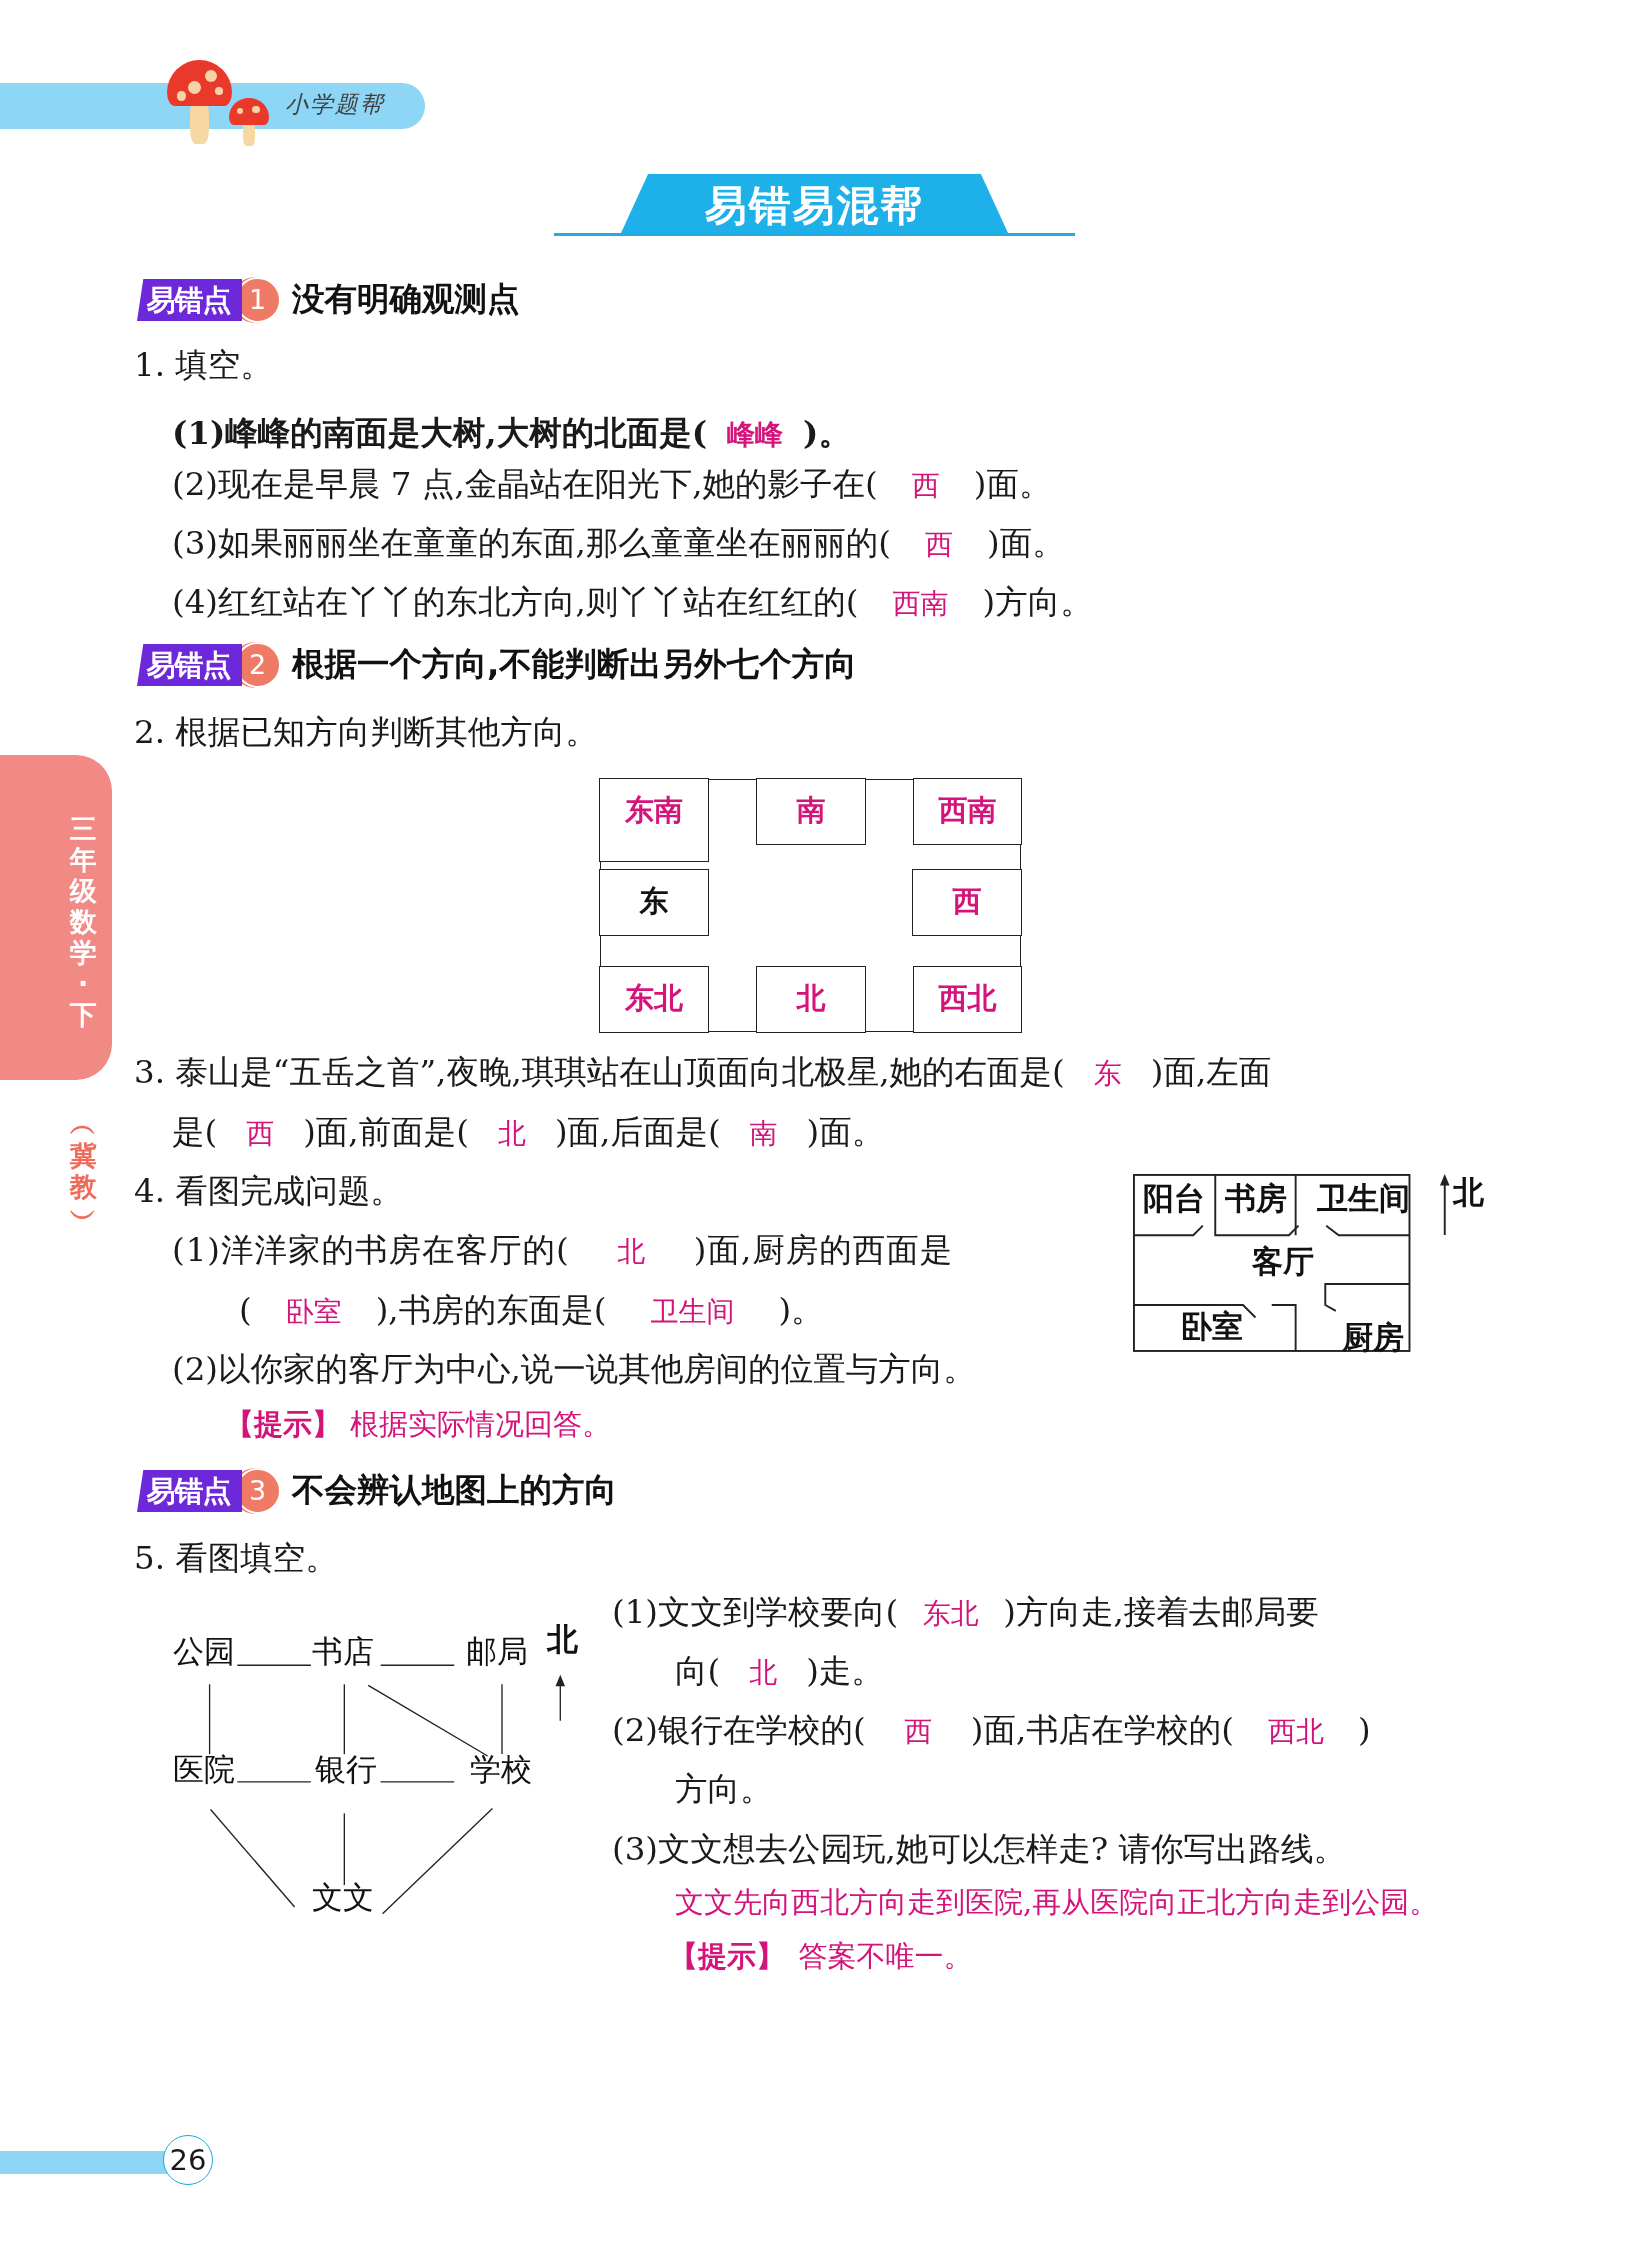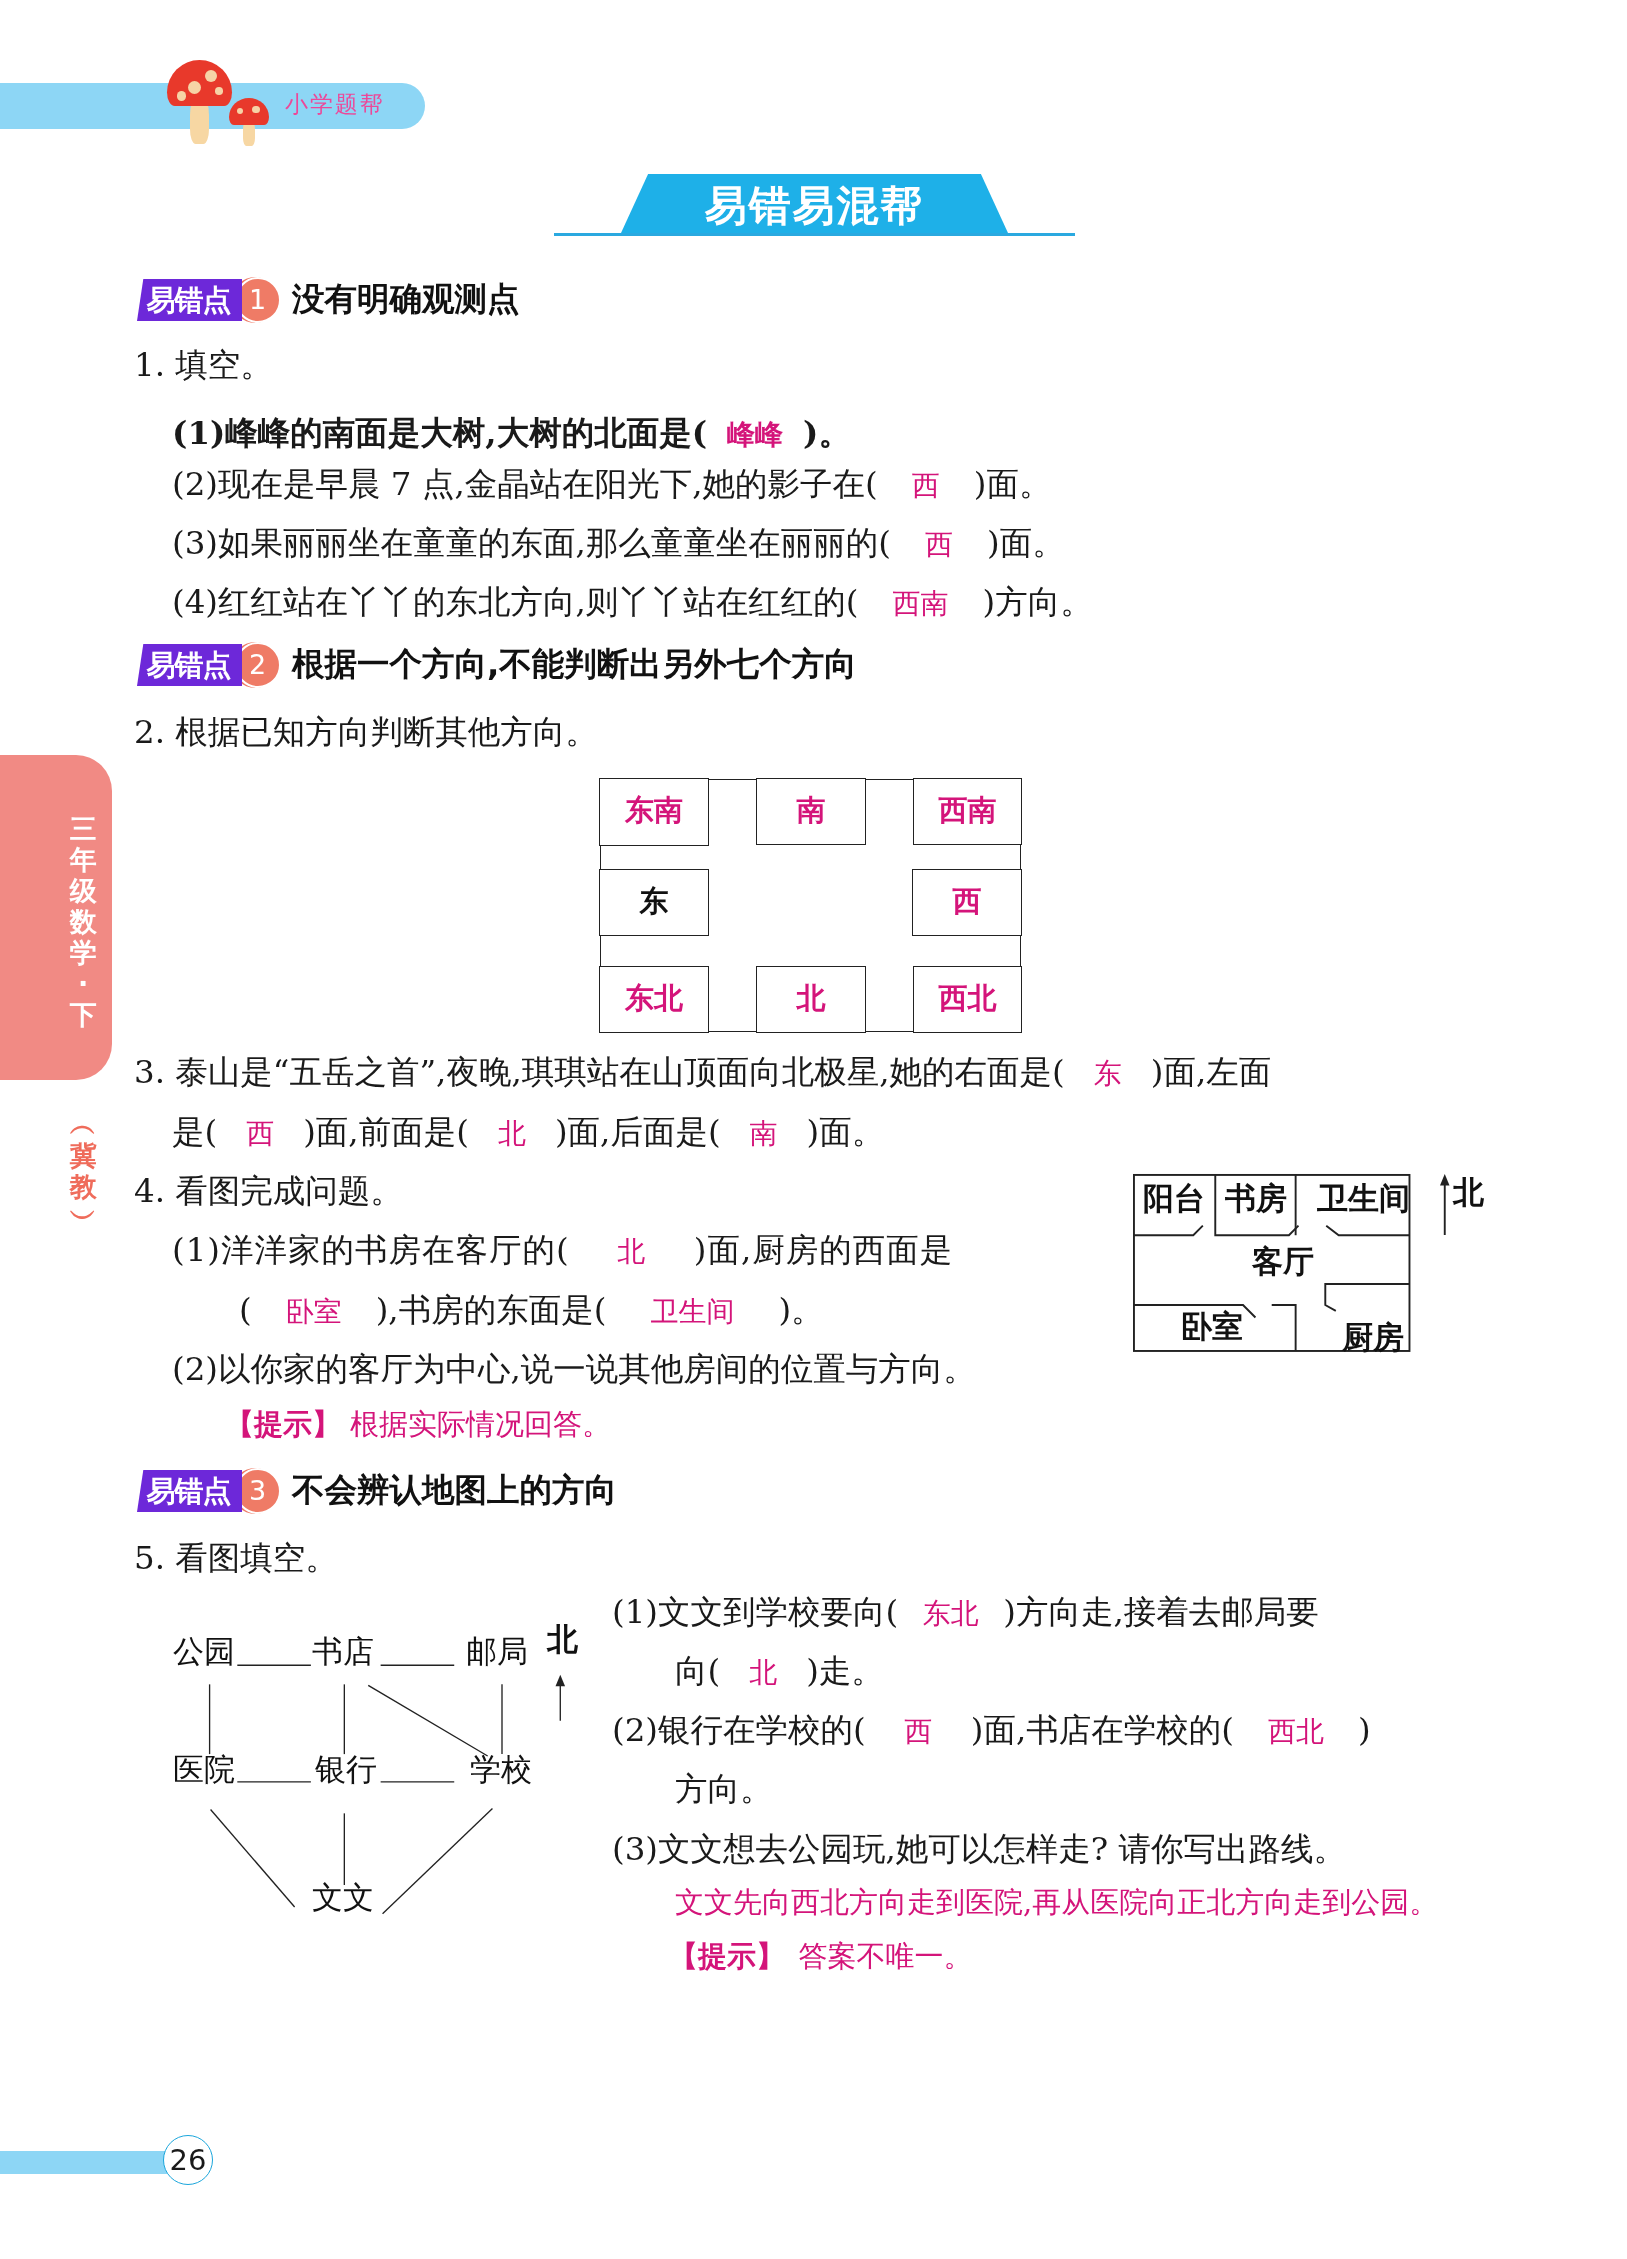--- a/index.html
+++ b/index.html
@@ -6,21 +6,21 @@
   body {
     width: 1628px; height: 2260px; position: relative; background: #ffffff;
     font-family: "DejaVu Serif", "Liberation Serif", serif; color: #1a1a1a; overflow: hidden;
   }
   .abs { position: absolute; }
   .sans { font-family: "DejaVu Sans", "Liberation Sans", sans-serif; }
   .ans { color: #d4147a; font-family: "DejaVu Serif", serif; }
 
   
   .top-strip { left: 0; top: 83px; width: 425px; height: 46px; background: #8dd6f5; border-radius: 0 23px 23px 0; }
-  .brand { left: 285px; top: 89px; font-size: 23px; color: #ec4899; letter-spacing: 1.9px; }
+  .brand { left: 285px; top: 89px; font-size: 23px; color: #404040; letter-spacing: 1.9px; font-style: italic; }
   .mush { position: absolute; }
   .cap { position: absolute; background: #e8392b; border-radius: 50% 50% 12% 12% / 70% 70% 30% 30%; }
   .stem { position: absolute; background: #f7d7a3; border-radius: 40% 40% 30% 30%; }
   .spot { position: absolute; background: #f6d3a6; border-radius: 50%; }
 
   
   .banner-line { left: 554px; top: 233px; width: 521px; height: 2.9px; background: #2aa9e0; }
   .banner { left: 621px; top: 174px; width: 387px; height: 59px; background: #1eb0e8;
     clip-path: polygon(7% 0, 93% 0, 100% 100%, 0 100%); border-radius: 9.6px 9.6px 0 0; }
   .banner-text { left: 621px; top: 178px; width: 387px; text-align: center; color: #fff; font-size: 42px; font-weight: bold; letter-spacing: 1.9px; }
@@ -117,21 +117,21 @@
 </div>
 
 <div class="badge" style="left:137px;top:644px;">
   <span class="badge-tag">易错点</span>
   <span class="badge-num">2</span>
   <span class="badge-title">根据一个方向,不能判断出另外七个方向</span>
 </div>
 <div class="line" style="left:134px;top:711px;">2. 根据已知方向判断其他方向。</div>
 
 <div class="abs" style="left:600px;top:779px;width:421px;height:253px;border:1.9px solid #222;box-sizing:border-box;">
-  <div class="grid-box ans" style="left:-1.9px;top:-1.9px;width:110px;height:68px;line-height:63px;">东南</div>
+  <div class="grid-box ans" style="left:-1.9px;top:-1.9px;width:110px;height:84px;line-height:63px;">东南</div>
   <div class="grid-box ans" style="left:155px;top:-1.9px;width:110px;height:67px;line-height:63px;">南</div>
   <div class="grid-box ans" style="left:312px;top:-1.9px;width:109px;height:67px;line-height:63px;">西南</div>
   <div class="grid-box" style="left:-1.9px;top:89px;width:110px;height:67px;line-height:63px;color:#111;">东</div>
   <div class="grid-box ans" style="left:311px;top:89px;width:110px;height:67px;line-height:63px;">西</div>
   <div class="grid-box ans" style="left:-1.9px;top:186px;width:110px;height:67px;line-height:63px;">东北</div>
   <div class="grid-box ans" style="left:155px;top:186px;width:110px;height:67px;line-height:63px;">北</div>
   <div class="grid-box ans" style="left:312px;top:186px;width:109px;height:67px;line-height:63px;">西北</div>
 </div>
 
 <div class="line" style="left:134px;top:1051px;">

